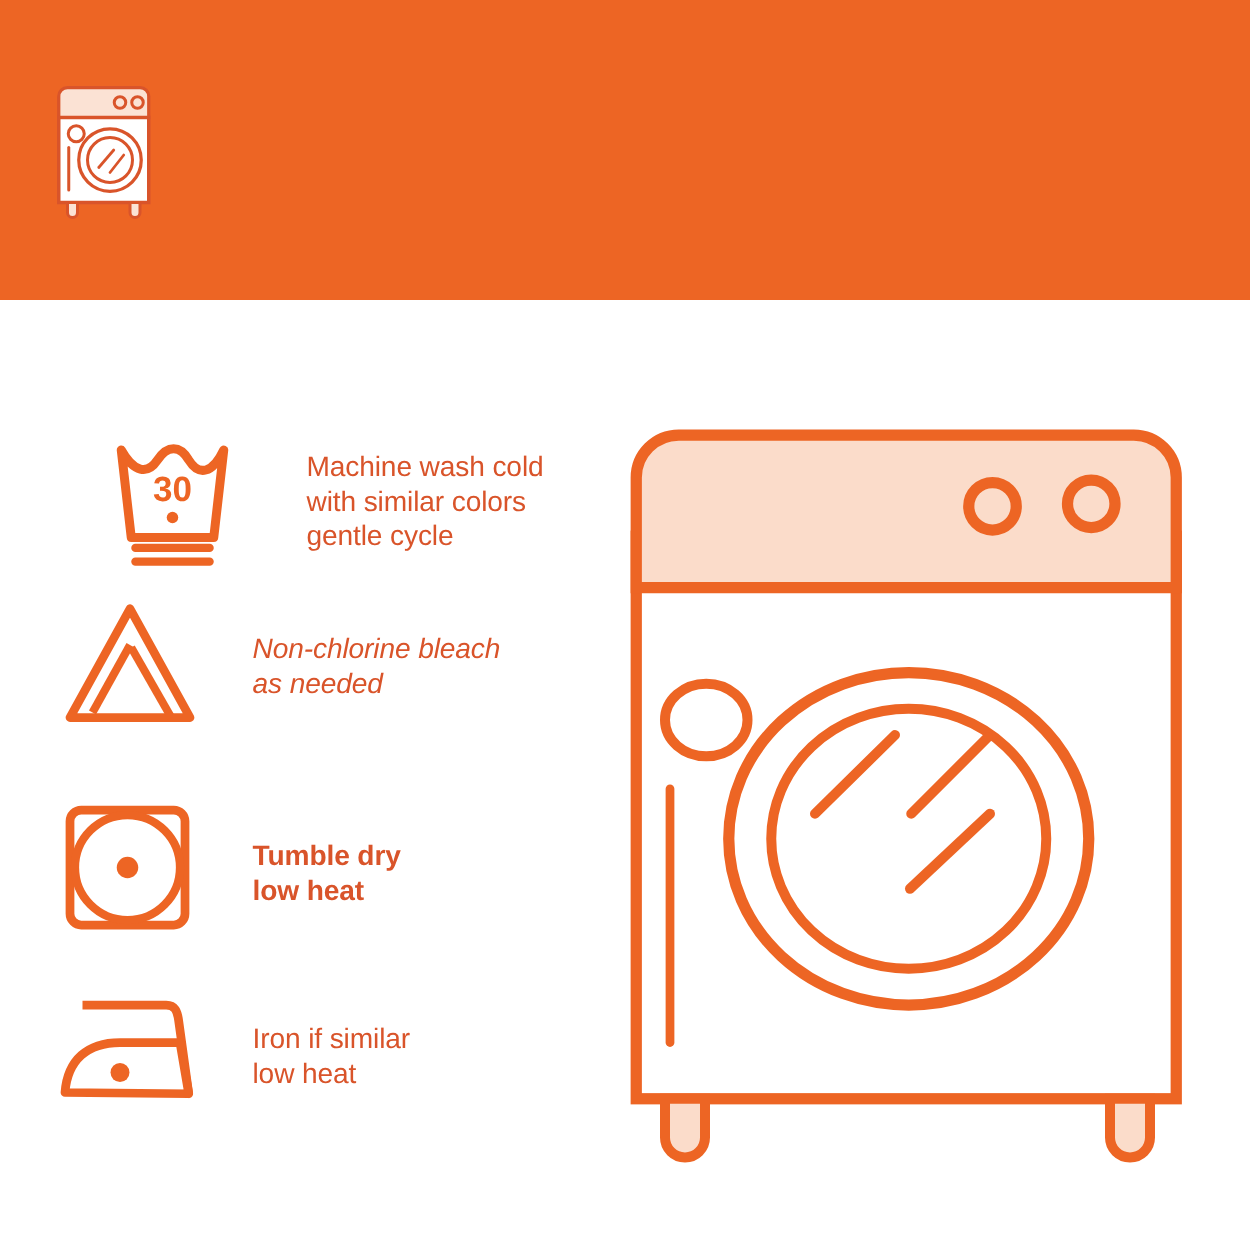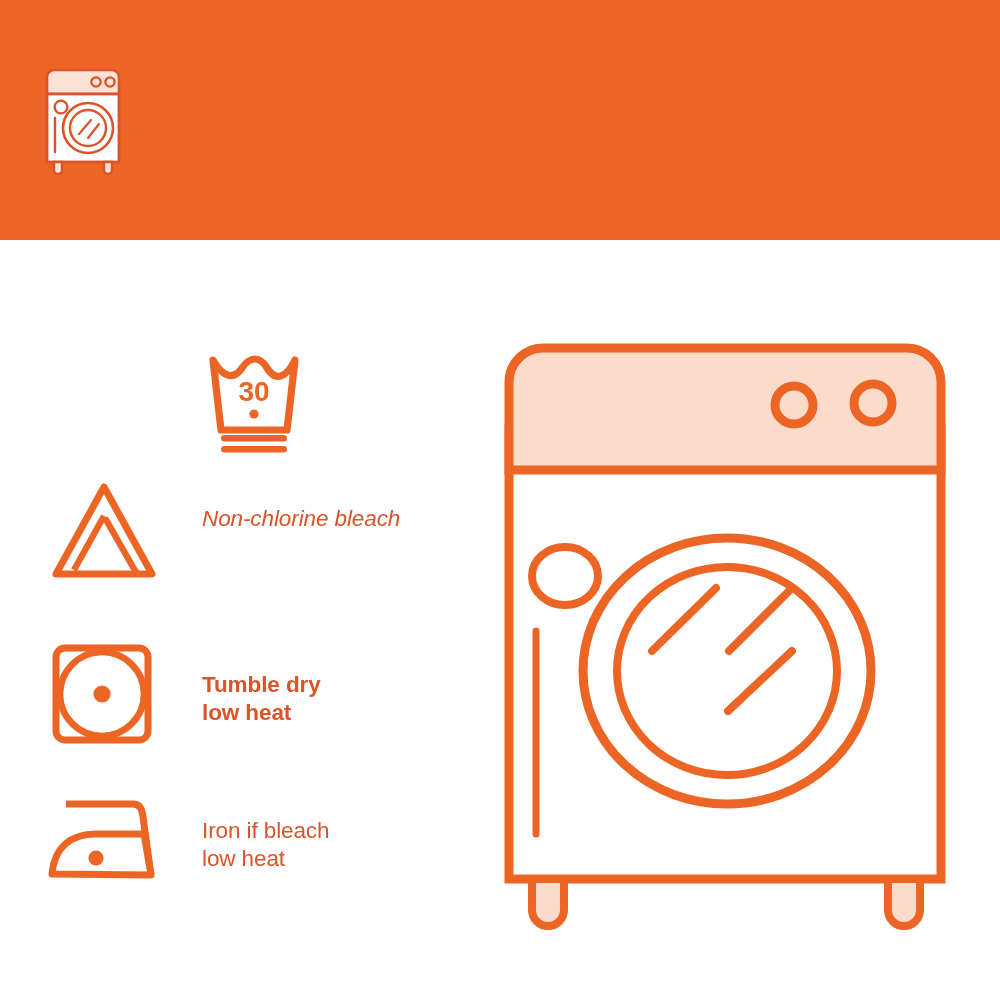--- a/index.html
+++ b/index.html
@@ -153,33 +153,39 @@
                  L80 78 L14 78 Z" fill="#FFFFFF" stroke="#ED6524" stroke-width="7.2" stroke-linejoin="round"></path>
 
         <rect x="14" y="83" width="66" height="6.6" rx="3.3" fill="#ED6524"></rect>
         <rect x="14" y="94" width="66" height="6.6" rx="3.3" fill="#ED6524"></rect>
 
         <text x="47" y="49" fill="#ED6524" font-family="Liberation Sans, sans-serif" font-size="28" font-weight="bold" text-anchor="middle">30</text>
 
         <circle cx="47" cy="62" r="4.6" fill="#ED6524"></circle>
       </svg>
     </div>
+    <div class="care-label">
+      <span class="line">Machine wash cold</span>
+      <span class="line">with similar colors</span>
+      <span class="line">gentle cycle</span>
+    </div>
   </div>
 
   <div class="care-row" id="row-bleach">
     <div class="care-symbol">
       <svg width="112" height="104" viewBox="0 0 112 104">
         <path d="M56 5 L104 92 L8 92 Z" fill="#FFFFFF" stroke="#ED6524" stroke-width="7" stroke-linejoin="round"></path>
         <line x1="57" y1="36" x2="89" y2="92" stroke="#ED6524" stroke-width="6.4" stroke-linecap="butt"></line>
         <line x1="42" y1="36" x2="11" y2="92" stroke="#ED6524" stroke-width="0" stroke-linecap="butt"></line>
         <line x1="56" y1="34" x2="26" y2="88" stroke="#ED6524" stroke-width="6.4"></line>
       </svg>
     </div>
     <div class="care-label">
       <span class="line">Non-chlorine bleach</span>
+      <span class="line">as needed</span>
     </div>
   </div>
 
   <div class="care-row" id="row-dry">
     <div class="care-symbol">
       <svg width="112" height="104" viewBox="0 0 112 104">
         <rect x="8" y="6" width="92" height="92" rx="9" ry="9" fill="#FFFFFF" stroke="#ED6524" stroke-width="7"></rect>
         <circle cx="54" cy="52" r="42" fill="none" stroke="#ED6524" stroke-width="6.6"></circle>
         <circle cx="54" cy="52" r="8.6" fill="#ED6524"></circle>
       </svg>
@@ -194,21 +200,21 @@
     <div class="care-symbol">
       <svg width="112" height="104" viewBox="0 0 112 104">
 
         <path d="M18 12 H85 C92 12 94 17 95 25 L103 83" fill="none" stroke="#ED6524" stroke-width="7" stroke-linejoin="round" stroke-linecap="butt"></path>
 
         <path d="M4 82 C6 56 22 42 48 42 H96 L103 83 Z" fill="#FFFFFF" stroke="#ED6524" stroke-width="7" stroke-linejoin="round"></path>
         <circle cx="48" cy="66" r="7.6" fill="#ED6524"></circle>
       </svg>
     </div>
     <div class="care-label">
-      <span class="line">Iron if bleach</span>
+      <span class="line">Iron if similar</span>
       <span class="line">low heat</span>
     </div>
   </div>
 
   <div id="machine">
     <svg width="466" height="600" viewBox="0 0 466 600">
 
       <rect x="17" y="95" width="432" height="450" fill="#FFFFFF" stroke="#ED6524" stroke-width="9"></rect>
 
       <path d="M17 136 V48 A34 34 0 0 1 51 14 H415 A34 34 0 0 1 449 48 V136 Z" fill="#FBDCCA" stroke="#ED6524" stroke-width="9"></path>

